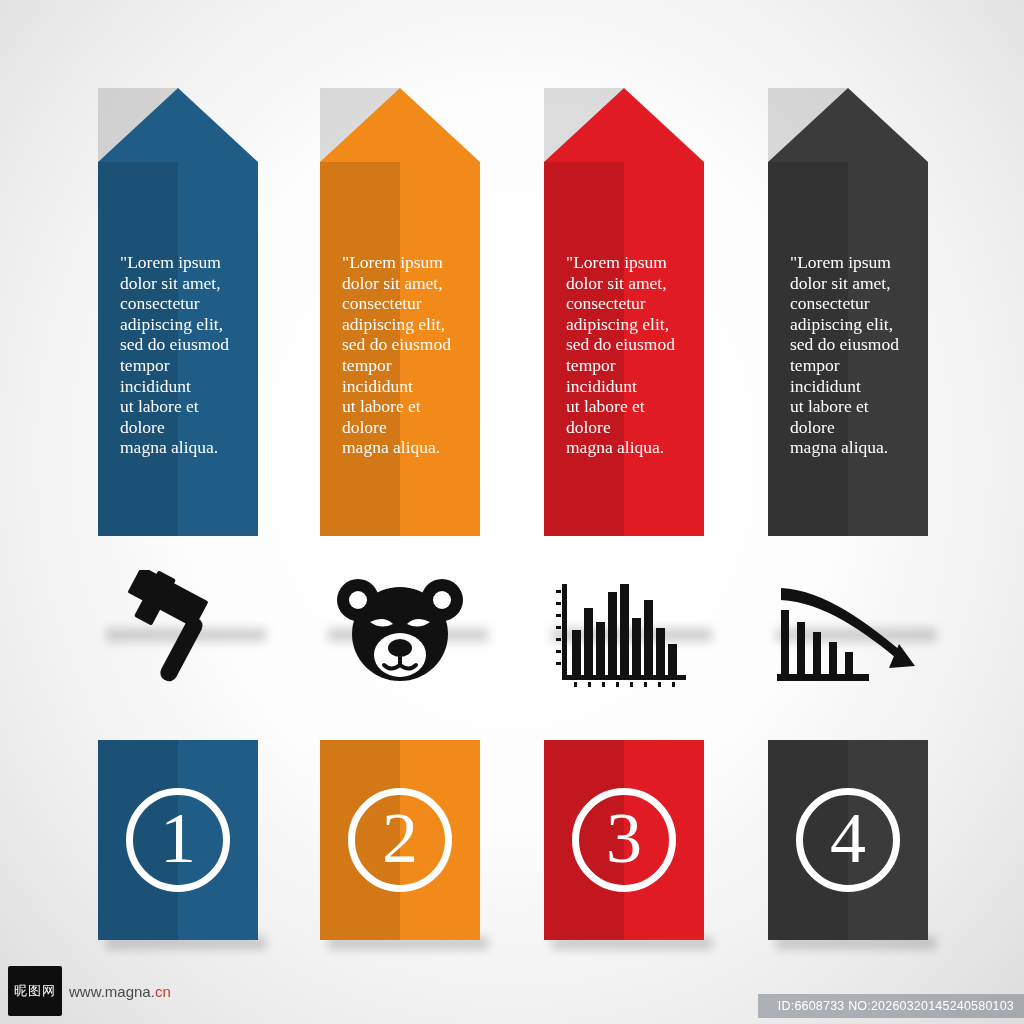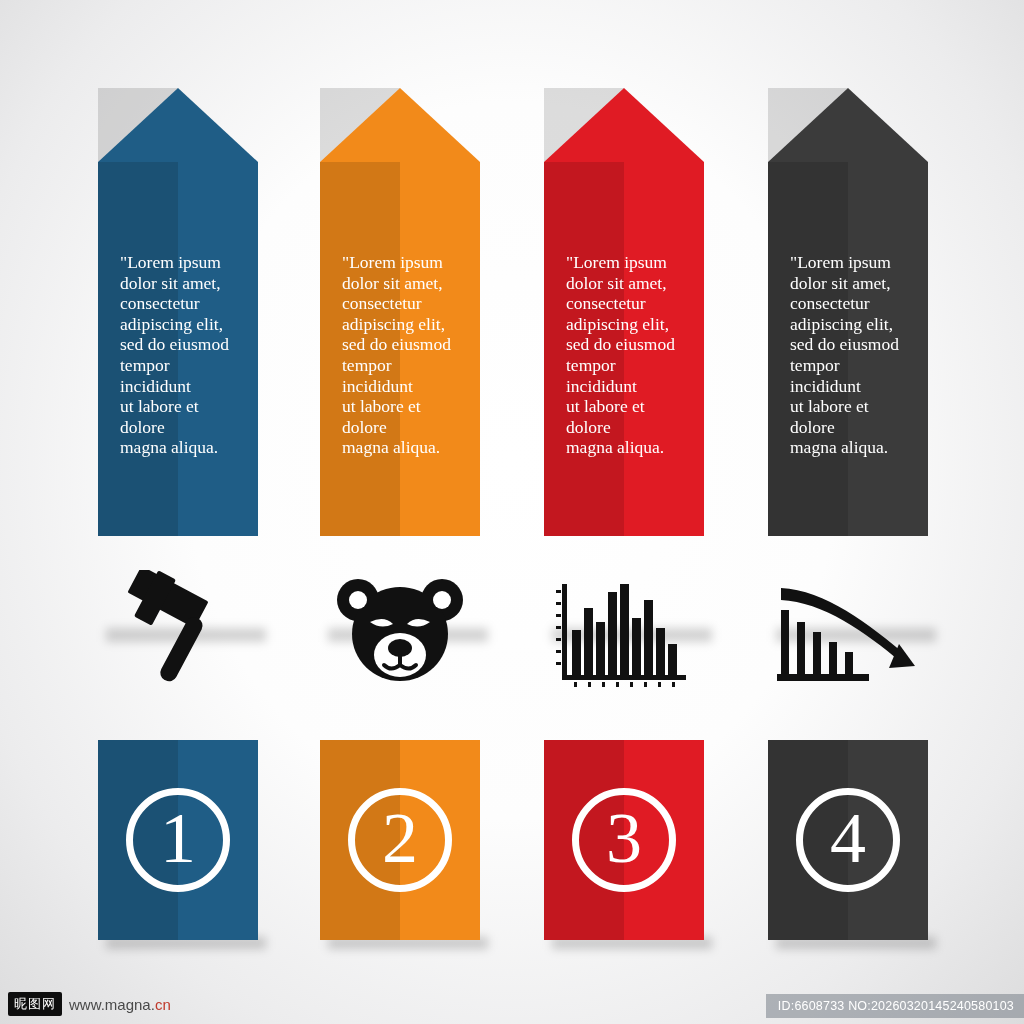--- a/index.html
+++ b/index.html
@@ -73,29 +73,29 @@
     background:rgba(0,0,0,0.18);filter:blur(5px);z-index:-1;
   }
 
   
   .footer{position:absolute;left:0;right:0;bottom:0;height:48px;}
   .wm{
     position:absolute;left:8px;bottom:8px;display:flex;align-items:center;gap:7px;
   }
   .wm .logo{
     background:#0e0e0e;color:#fff;font-size:13px;font-family:"Liberation Sans",sans-serif;
-    padding:3px 6px;letter-spacing:1px;border-radius:2px;
+    padding:16px 6px;letter-spacing:1px;border-radius:2px;
   }
   .wm .url{color:#4a4a4a;font-size:15px;font-family:"Liberation Sans",sans-serif;}
   .wm .url .cn{color:#c0392b;}
   .idbar{
     position:absolute;right:0;bottom:6px;
     background:rgba(120,128,136,0.55);
     color:#fff;font-size:12.5px;font-family:"Liberation Sans",sans-serif;
-    padding:5px 10px 5px 12px;
+    padding:5px 10px 5px 20px;
     letter-spacing:0.2px;
   }
 </style>
 </head>
 <body>
 
 <div class="canvas">
 
   <div class="arrow" id="a1" style="left:98px;top:88px;">
     <div class="dropshadow" style="top:540px;"></div>

